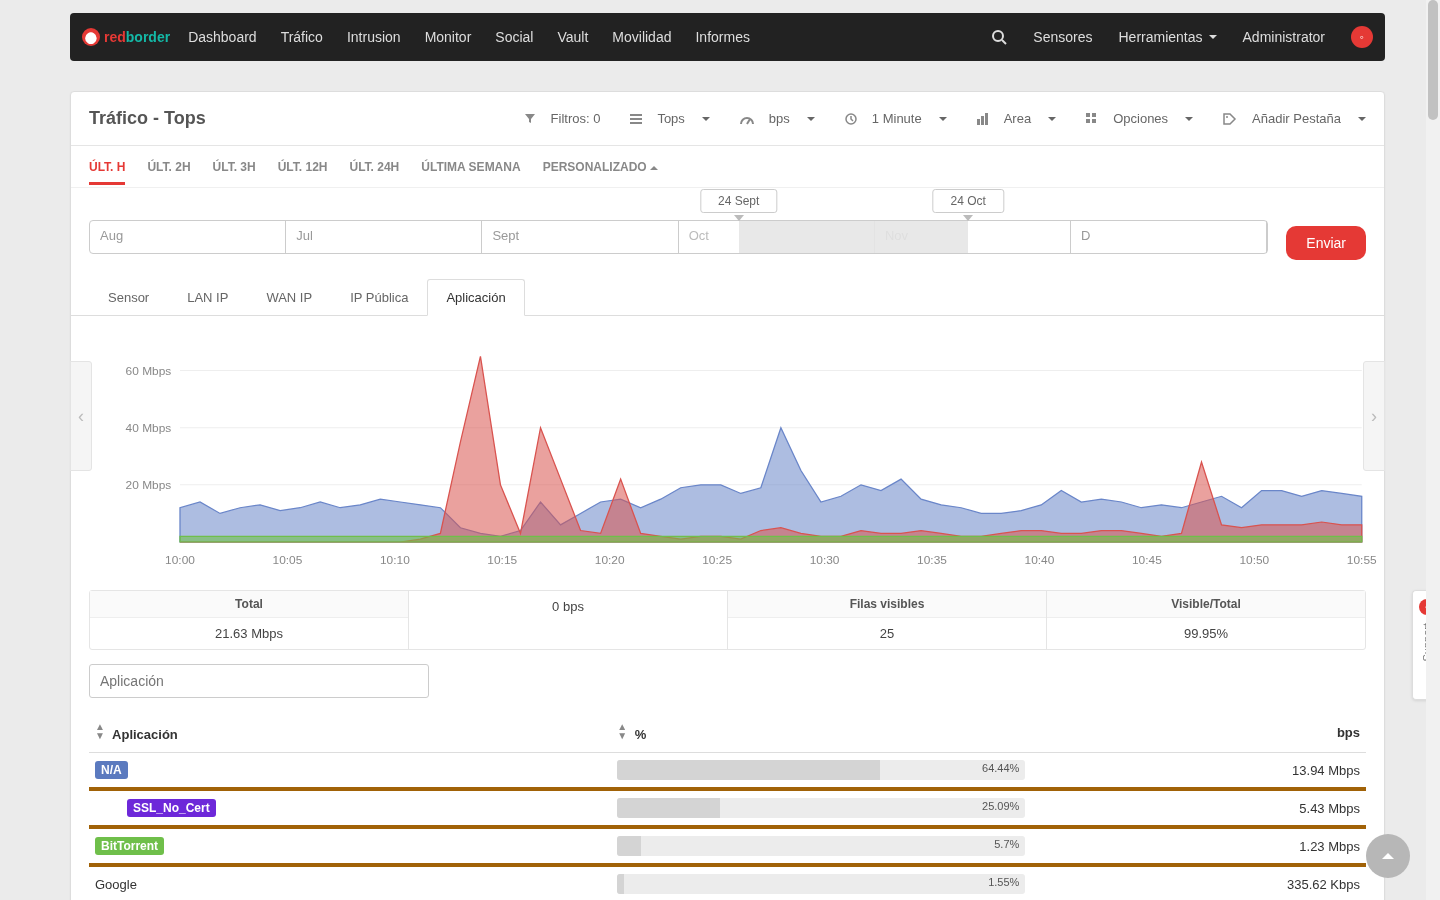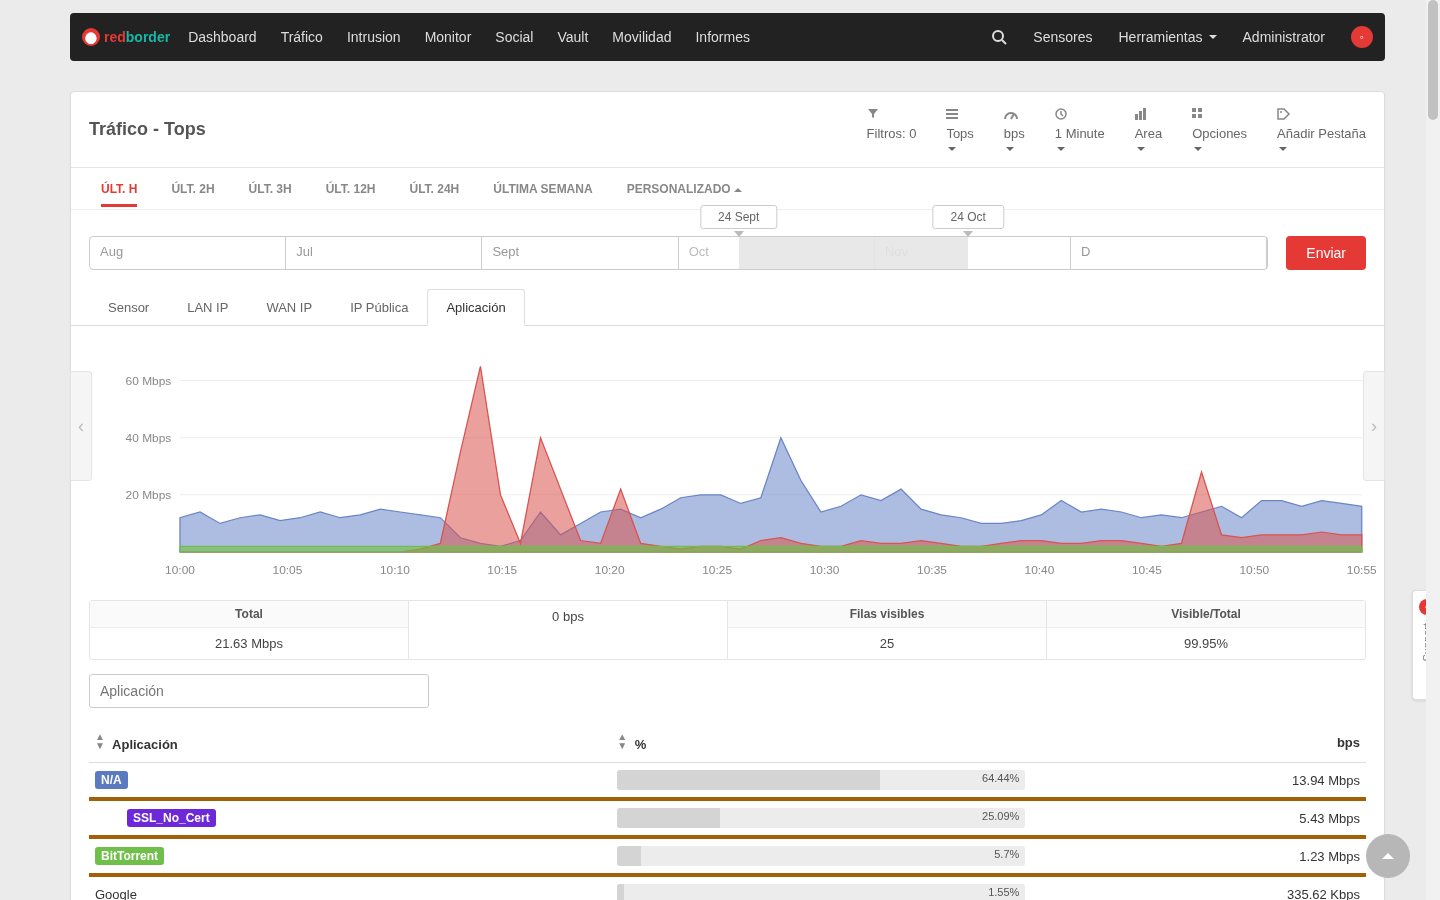--- a/index.html
+++ b/index.html
@@ -41,34 +41,34 @@
     box-shadow: 0 1px 2px rgba(0,0,0,0.05);
   }
   .panel-head {
     padding:16px 18px;
     border-bottom:1px solid #e5e5e5;
     display:flex;
     align-items:center;
   }
   .panel-title { font-size:18px; color:#555; font-weight:600; }
   .toolbar { margin-left:auto; display:flex; gap:30px; color:#666; font-size:13px; }
-  .toolbar .tool { display:flex; align-items:flex-start; gap:6px; cursor:pointer;flex-direction:column; }
+  .toolbar .tool { display:flex; align-items:center; gap:15px; cursor:pointer; }
 
   .range-row { padding: 14px 18px 2px 18px; display:flex; gap:22px; border-bottom:1px solid #f0f0f0;}
-  .range-row a { font-size:12px; font-weight:bold; color:#888; text-decoration:none; cursor:pointer; padding-bottom:8px;margin-left:12px; }
+  .range-row a { font-size:12px; font-weight:bold; color:#888; text-decoration:none; cursor:pointer; padding-bottom:8px; }
   .range-row a.active { color:#e53935; border-bottom:3px solid #e53935; }
 
   .timeline-wrap { padding: 26px 18px 12px 18px; display:flex; align-items:center; gap:18px; position:relative;}
   .timeline { flex:1; border:1px solid #ccc; border-radius:4px; height:34px; display:flex; position:relative; }
   .timeline .month { flex:1; border-right:1px solid #ccc; padding:7px 10px; color:#999; font-size:13px; }
   .timeline .month:last-child { border-right:none; flex:0.1; }
   .timeline .sel { position:absolute; top:0; bottom:0; background:#e5e5e5; opacity:0.9; }
   .handle-label { position:absolute; top:-32px; background:#fff; border:1px solid #ccc; border-radius:3px; padding:4px 17px; font-size:12px; color:#666; transform:translateX(-50%); }
   .handle-tri { position:absolute; top:-6px; width:0;height:0;border-left:5px solid transparent;border-right:5px solid transparent;border-top:6px solid #bbb; transform:translateX(-50%);}
-  .btn-send { background:#e53935; color:#fff; border:none; padding:9px 20px; border-radius:4px; font-weight:500; cursor:pointer; font-size:14px;}
+  .btn-send { background:#e53935; color:#fff; border:none; padding:9px 20px; border-radius:10px; font-weight:500; cursor:pointer; font-size:14px;margin-top:12px;}
 
   .tabs2 { display:flex; padding:0 18px; border-bottom:1px solid #ddd; margin-top:6px;}
   .tabs2 a { padding:10px 18px; color:#666; text-decoration:none; font-size:13px; cursor:pointer; border:1px solid transparent; position:relative; top:1px;}
   .tabs2 a.sel { border:1px solid #ddd; border-bottom:1px solid #fff; border-radius:3px 3px 0 0; background:#fff; color:#333;}
 
   .chart-wrap { position:relative; padding: 16px 6px 10px 6px; }
   .nav-chevron {
     position:absolute; top:50%; transform:translateY(-80%);
     width:22px; height:110px; background:#f5f5f5; border:1px solid #e4e4e4;
     display:flex; align-items:center; justify-content:center; color:#bbb; cursor:pointer;

